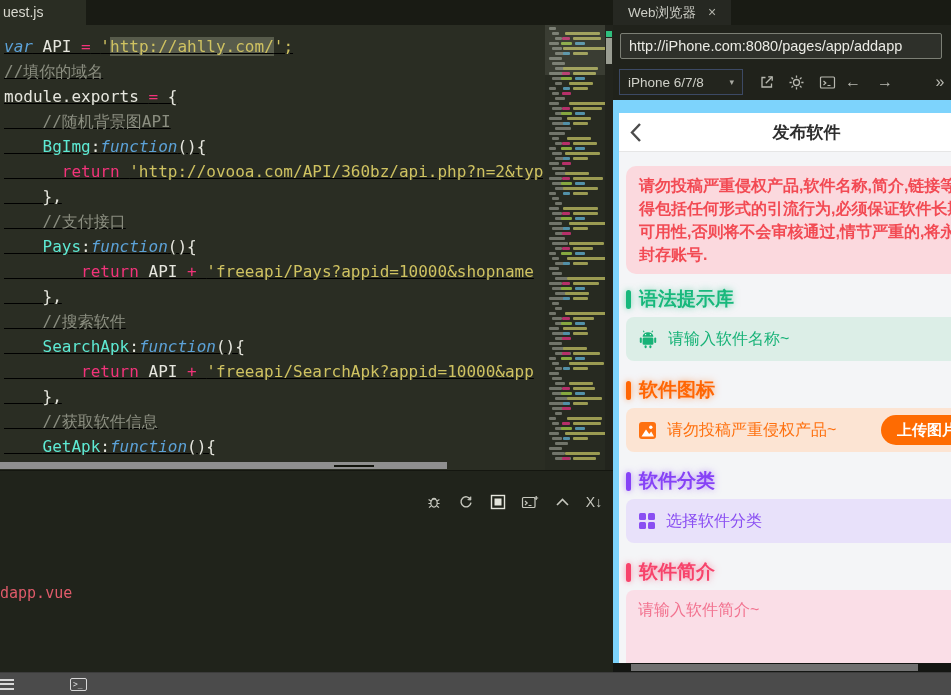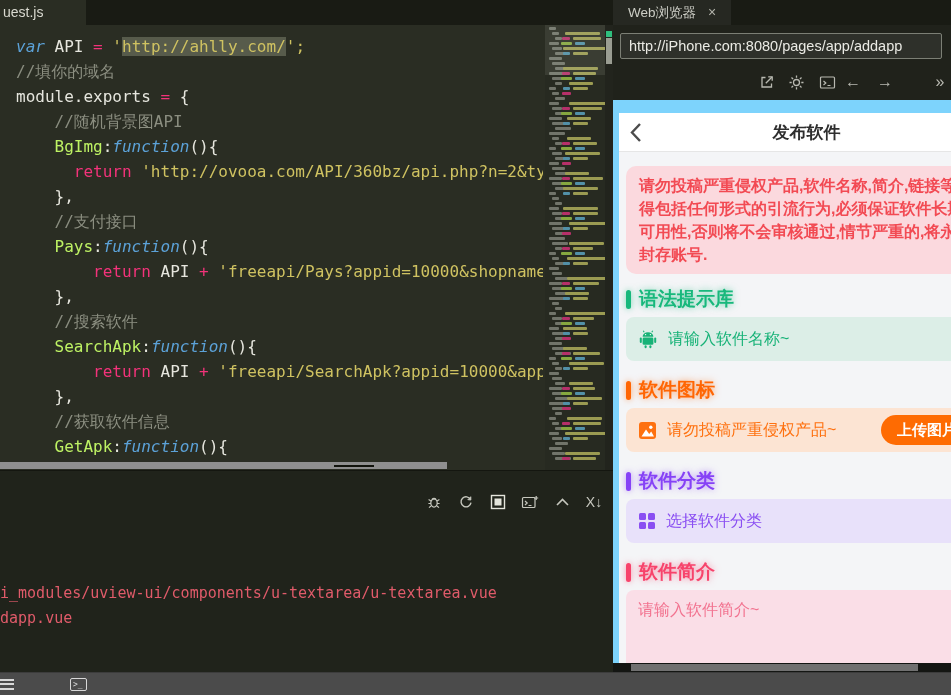--- a/index.html
+++ b/index.html
@@ -8,24 +8,24 @@
   #root { position:relative; width:951px; height:695px; }
 
   
   #editor-pane { position:absolute; left:0; top:0; width:613px; height:672px; background:#1d1f18; }
   #editor-tabbar { position:absolute; left:0; top:0; width:613px; height:25px; background:#191b14; }
   #editor-tab { position:absolute; left:0; top:0; width:86px; height:25px; background:#2a2d23;
     color:#d9d9d0; font-size:14px; line-height:25px; padding-left:3px; }
   #editor-body { position:absolute; left:0; top:25px; width:613px; height:445px; background:#2a2d23; overflow:hidden; }
   #code-area { position:absolute; left:0; top:9px; width:543px; height:428px; overflow:hidden;
     font-family:"DejaVu Sans Mono",monospace; font-size:16px; line-height:25px; white-space:pre; }
-  .cl { height:25px; padding-left:16px; }
+  .cl { height:25px; padding-left:4px;text-decoration:underline; }
   .tk-w { color:#e6e6de; }
   .tk-k { color:#5ca2d8; font-style:italic; }
-  .tk-p { color:#bef264; }
+  .tk-p { color:#5eead4; }
   .tk-o { color:#f2337a; }
   .tk-s { color:#cfc261; }
   .tk-sel { color:#cfc261; background:#575b4b; }
   .tk-c { color:#8b8e80; }
 
   #minimap { position:absolute; right:8px; top:0; width:60px; height:445px; background:#272a21; overflow:hidden; }
   .mm-row { position:relative; height:3px; margin:2px 2px 0 2px; }
   .mm-seg { position:absolute; top:0; height:3px; border-radius:1px; }
   #minimap-viewport { position:absolute; left:0; top:0; width:60px; height:50px; background:rgba(225,233,214,0.10); }
 
@@ -517,35 +517,39 @@
             <path d="M15.2 2 15.2 6 M13.2 4 17.2 4"></path>
           </svg>
         </span>
         <span class="cicon">
           <svg width="15" height="10" viewBox="0 0 15 10" fill="none" stroke="#c6c7be" stroke-width="1.6">
             <path d="M2 8 7.5 2.5 13 8"></path>
           </svg>
         </span>
         <span class="cicon" style="font-size:14px;">X↓</span>
       </div>
-      <div id="console-output"><div>i_modules/uview-ui/components/u-textarea/u-textarea.vue</div><div>dapp.vue</div></div>
+      <div id="console-output"><div>dapp.vue</div></div>
     </div>
   </div>
 
   <div id="browser-pane">
     <div id="browser-tabbar">
       <div id="browser-tab">
         <span>Web浏览器</span>
         <span class="x">×</span>
       </div>
     </div>
     <div id="url-row">
       <div id="url-input">http://iPhone.com:8080/pages/app/addapp</div>
     </div>
     <div id="browser-toolbar">
+      <div id="device-select">
+        <span>iPhone 6/7/8</span>
+        <span class="caret">▾</span>
+      </div>
       <span class="bicon" style="left:143px">
         <svg width="16" height="16" viewBox="0 0 16 16" fill="none" stroke="#b9bab2" stroke-width="1.3">
           <path d="M6.5 3.5 H3 V13 H12.5 V9.5"></path>
           <path d="M13 3 6.8 9.2"></path>
             <path d="M9.2 2.8 13.2 2.8 13.2 6.8" fill="none"></path>
         </svg>
       </span>
       <span class="bicon" style="left:172px">
         <svg width="17" height="17" viewBox="0 0 17 17" fill="none" stroke="#b9bab2" stroke-width="1.3">
           <circle cx="8.5" cy="8.5" r="3"></circle>

